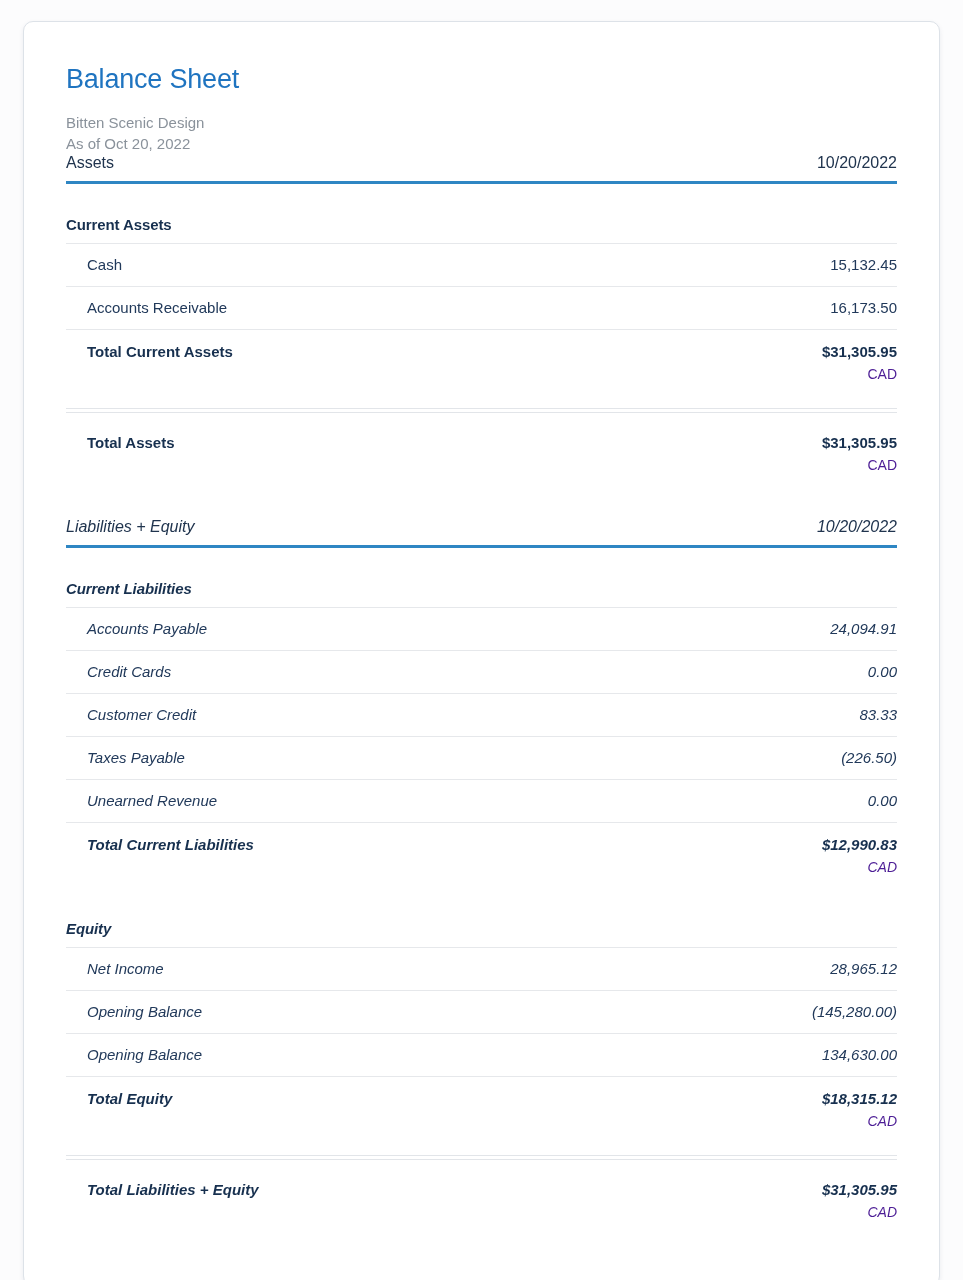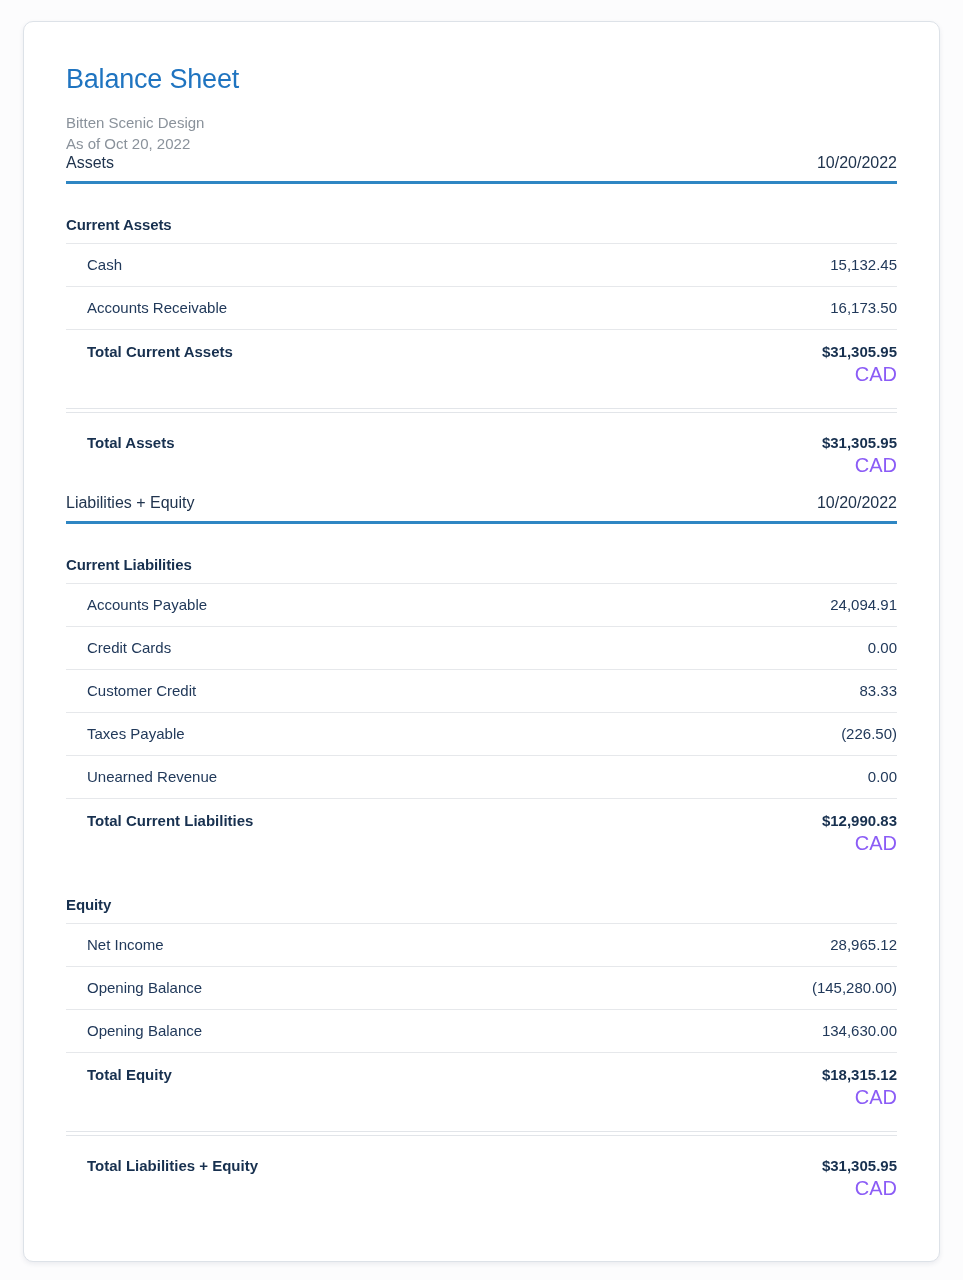--- a/index.html
+++ b/index.html
@@ -24,21 +24,21 @@
     font-weight: 400;
     letter-spacing: -0.2px;
     color: #1f74c0;
     margin-bottom: 17px;
   }
   .subtitle {
     font-size: 15px;
     line-height: 21px;
     color: #8a929b;
   }
-  .section + .section { margin-top: 20px; }
+  .section + .section { margin-top: 44px; font-style: italic; }
   .section-head {
     display: flex;
     justify-content: space-between;
     align-items: flex-end;
     font-size: 16px;
     color: #20344e;
     padding-bottom: 9px;
     border-bottom: 3px solid #2e86c3;
   }
   .group { margin-top: 32px; }
@@ -65,22 +65,22 @@
   .row.total {
     border-bottom: none;
     font-weight: 700;
     color: #17304f;
     padding: 13px 0 0 0;
   }
   .amount { text-align: right; }
   .currency {
     display: block;
     font-weight: 400;
-    font-size: 20px;
-    color: #8b5cf6;
+    font-size: 14px;
+    color: #4c1d95;
     margin-top: 4px;
     text-align: right;
   }
   .double-rule {
     margin-top: 25px;
     height: 5px;
     border-top: 1px solid #e2e5e9;
     border-bottom: 1px solid #e2e5e9;
   }
   .row.grand { padding-top: 21px; }

